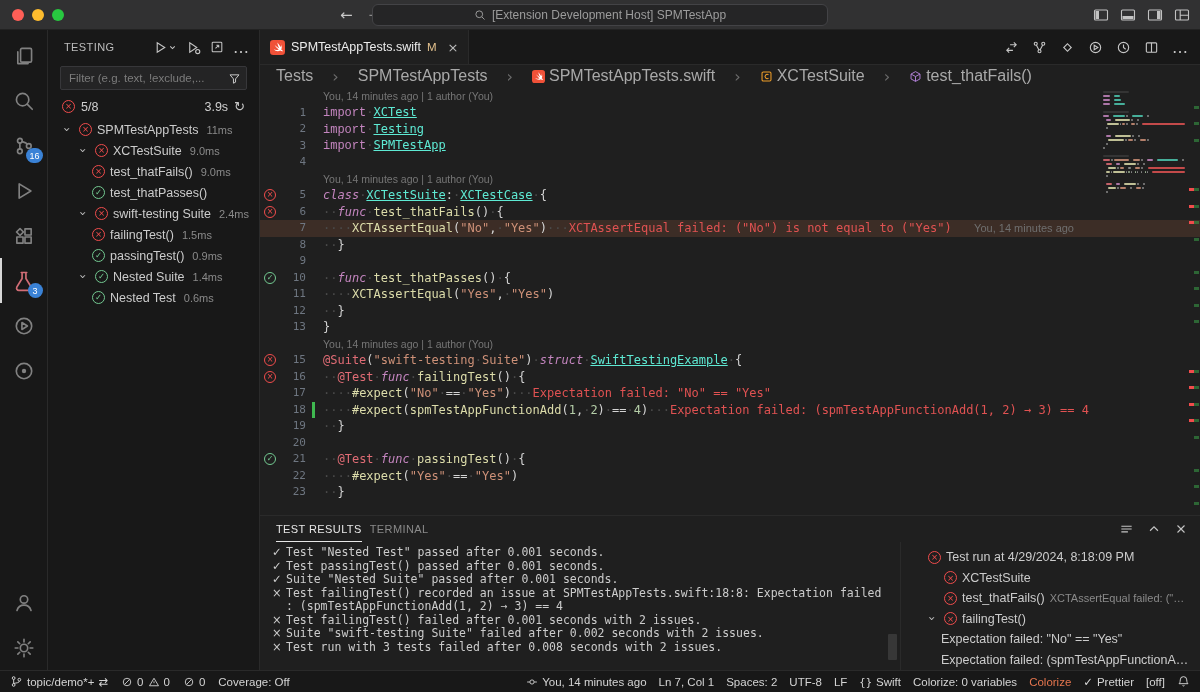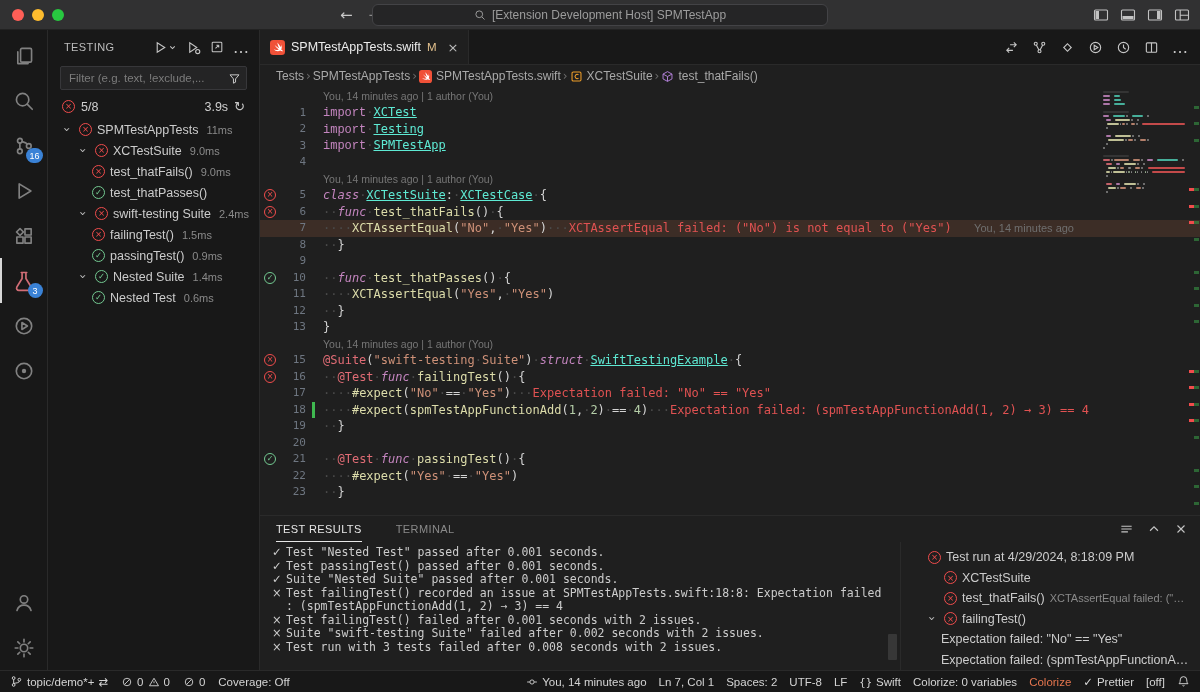--- a/index.html
+++ b/index.html
@@ -54,21 +54,21 @@
   .ci.pass { color:#73c991; }
   .t-time { color:#8a8a8a; font-size:11px; margin-left:3px; }
 
   
   #editor-col { flex:1; min-width:0; display:flex; flex-direction:column; background:#1f1f1f; }
   #tabbar { height:35px; background:#181818; border-bottom:1px solid #2a2a2a; display:flex; align-items:stretch; }
   .tab { background:#1f1f1f; border-right:1px solid #2a2a2a; display:flex; align-items:center; gap:6px; padding:0 10px; font-size:12.5px; color:#ececec; cursor:pointer; }
   .tab .mod { color:#e2c08d; font-size:11.5px; }
   .tab-close { color:#bcbcbc; margin-left:5px; font-size:13px; }
   .tab-actions { margin-left:auto; display:flex; align-items:center; gap:13px; padding-right:12px; color:#c5c5c5; }
-  #breadcrumbs { height:22px; display:flex; align-items:center; gap:2px; padding-left:16px; font-size:12px; color:#a9a9a9; white-space:nowrap; }
+  #breadcrumbs { height:22px; display:flex; align-items:center; gap:19px; padding-left:16px; font-size:16px; color:#a9a9a9; white-space:nowrap; }
   .crumb { display:flex; align-items:center; gap:4px; cursor:pointer; }
   .crumb-sep { color:#6b6b6b; font-family:"DejaVu Sans",sans-serif; }
 
   #code-wrap { flex:1; position:relative; overflow:hidden; font-family:"DejaVu Sans Mono", monospace; font-size:12px; }
   #code-lines { position:absolute; inset:0; padding-top:1px; }
   .crow { display:flex; height:16.5px; line-height:16.5px; align-items:center; white-space:pre; }
   .crow.hl { background:#3c2d26; }
   .g-ico { width:20px; flex:0 0 20px; display:flex; justify-content:center; }
   .g-ico .ci { width:12px; height:12px; flex-basis:12px; font-size:8px; }
   .g-num { width:26px; flex:0 0 26px; text-align:right; color:#6e7681; font-size:11px; margin-right:6px; }
@@ -87,21 +87,21 @@
   .c-err { color:#E05252; }
   .c-attr{ color:#E06C75;text-align:center; }
   #minimap { position:absolute; top:2px; right:12px; width:88px; background:#1f1f1f; padding:2px 3px; }
   .mm-row { height:3px; margin-bottom:1px; display:flex; gap:1px; }
   .mm-seg { height:2px; border-radius:1px; opacity:.85; }
   #ruler { position:absolute; top:0; right:0; bottom:0; width:11px; }
   .rl-mark { position:absolute; width:5px; height:3px; }
 
   
   #panel { flex:0 0 154px; border-top:1px solid #2a2a2a; display:flex; flex-direction:column; background:#1f1f1f; }
-  #panel-head { flex:0 0 26px; display:flex; align-items:center; gap:34px; padding:0 12px 0 16px; }
+  #panel-head { flex:0 0 26px; display:flex; align-items:center; gap:8px; padding:0 12px 0 16px; }
   .p-tab { height:100%; display:flex; align-items:center; font-size:11px; letter-spacing:.4px; color:#8a8a8a; border-bottom:1px solid transparent; cursor:pointer; }
   .p-tab.active { color:#e7e7e7; border-bottom-color:#e7e7e7; }
   .p-actions { margin-left:auto; display:flex; align-items:center; gap:13px; color:#c5c5c5; }
   #panel-body { flex:1; display:flex; min-height:0; }
   #output { flex:1; min-width:0; position:relative; padding:4px 0 0 12px; overflow:hidden;
     font-family:"DejaVu Sans Mono", monospace; font-size:11.5px; line-height:13.5px; color:#cccccc; }
   .out-line { display:flex; white-space:pre; }
   .out-mark { width:14px; flex:0 0 14px; font-family:"DejaVu Sans",sans-serif; }
   #out-scroll { position:absolute; right:3px; bottom:10px; width:9px; height:26px; background:#4a4a4a; opacity:.55; border-radius:1px; }
   #ptree { flex:0 0 300px; border-left:1px solid #2a2a2a; padding-top:5px; font-size:12.5px; overflow:hidden; }

